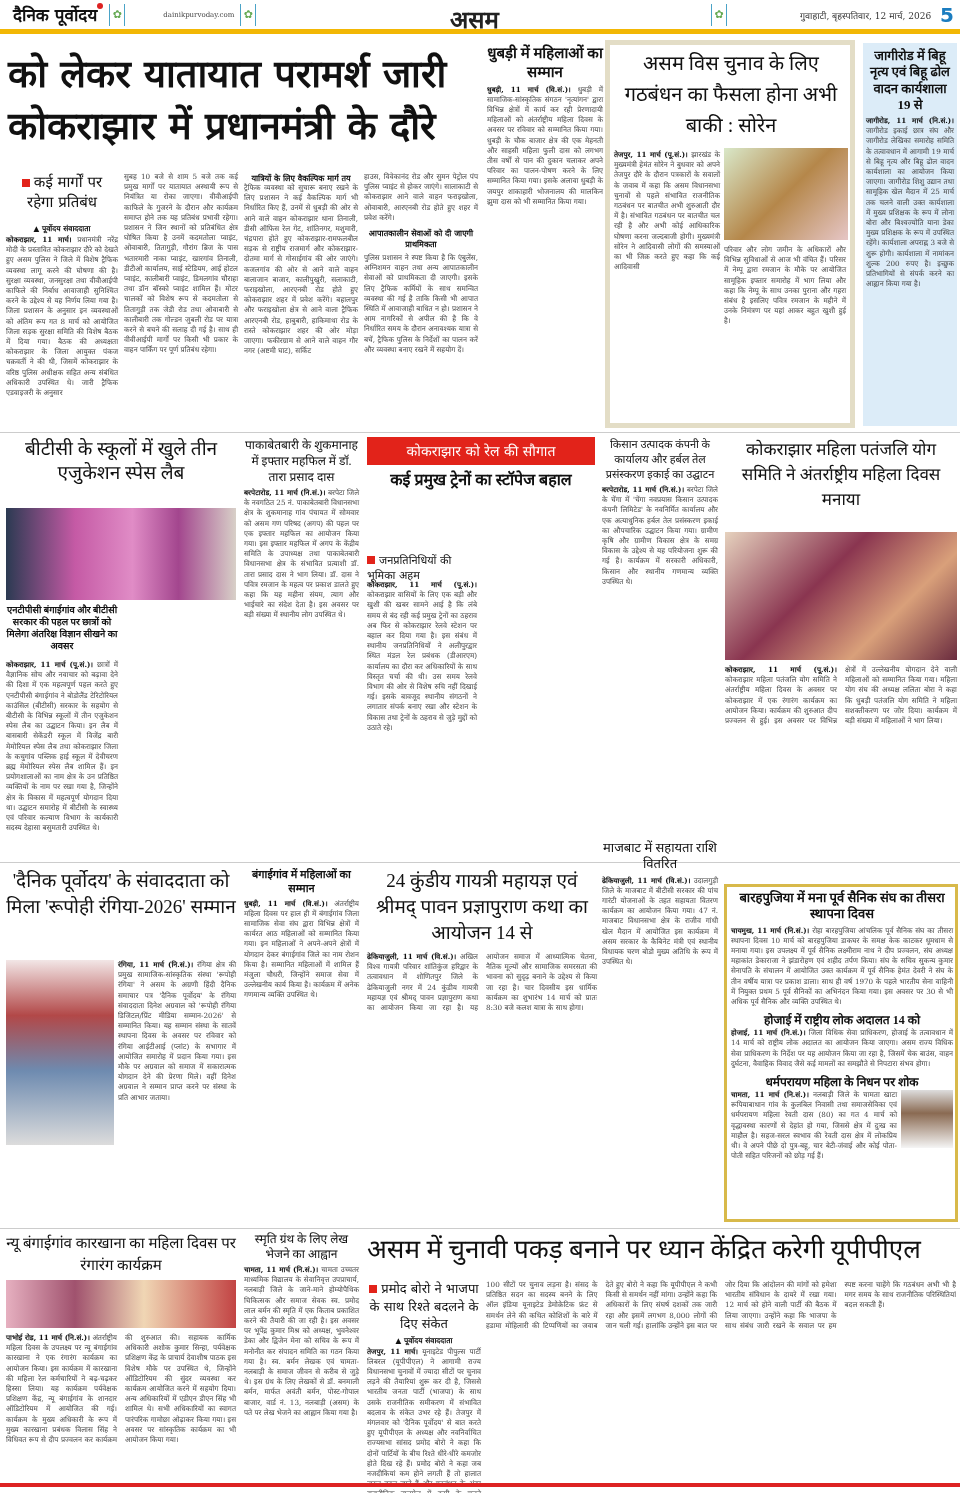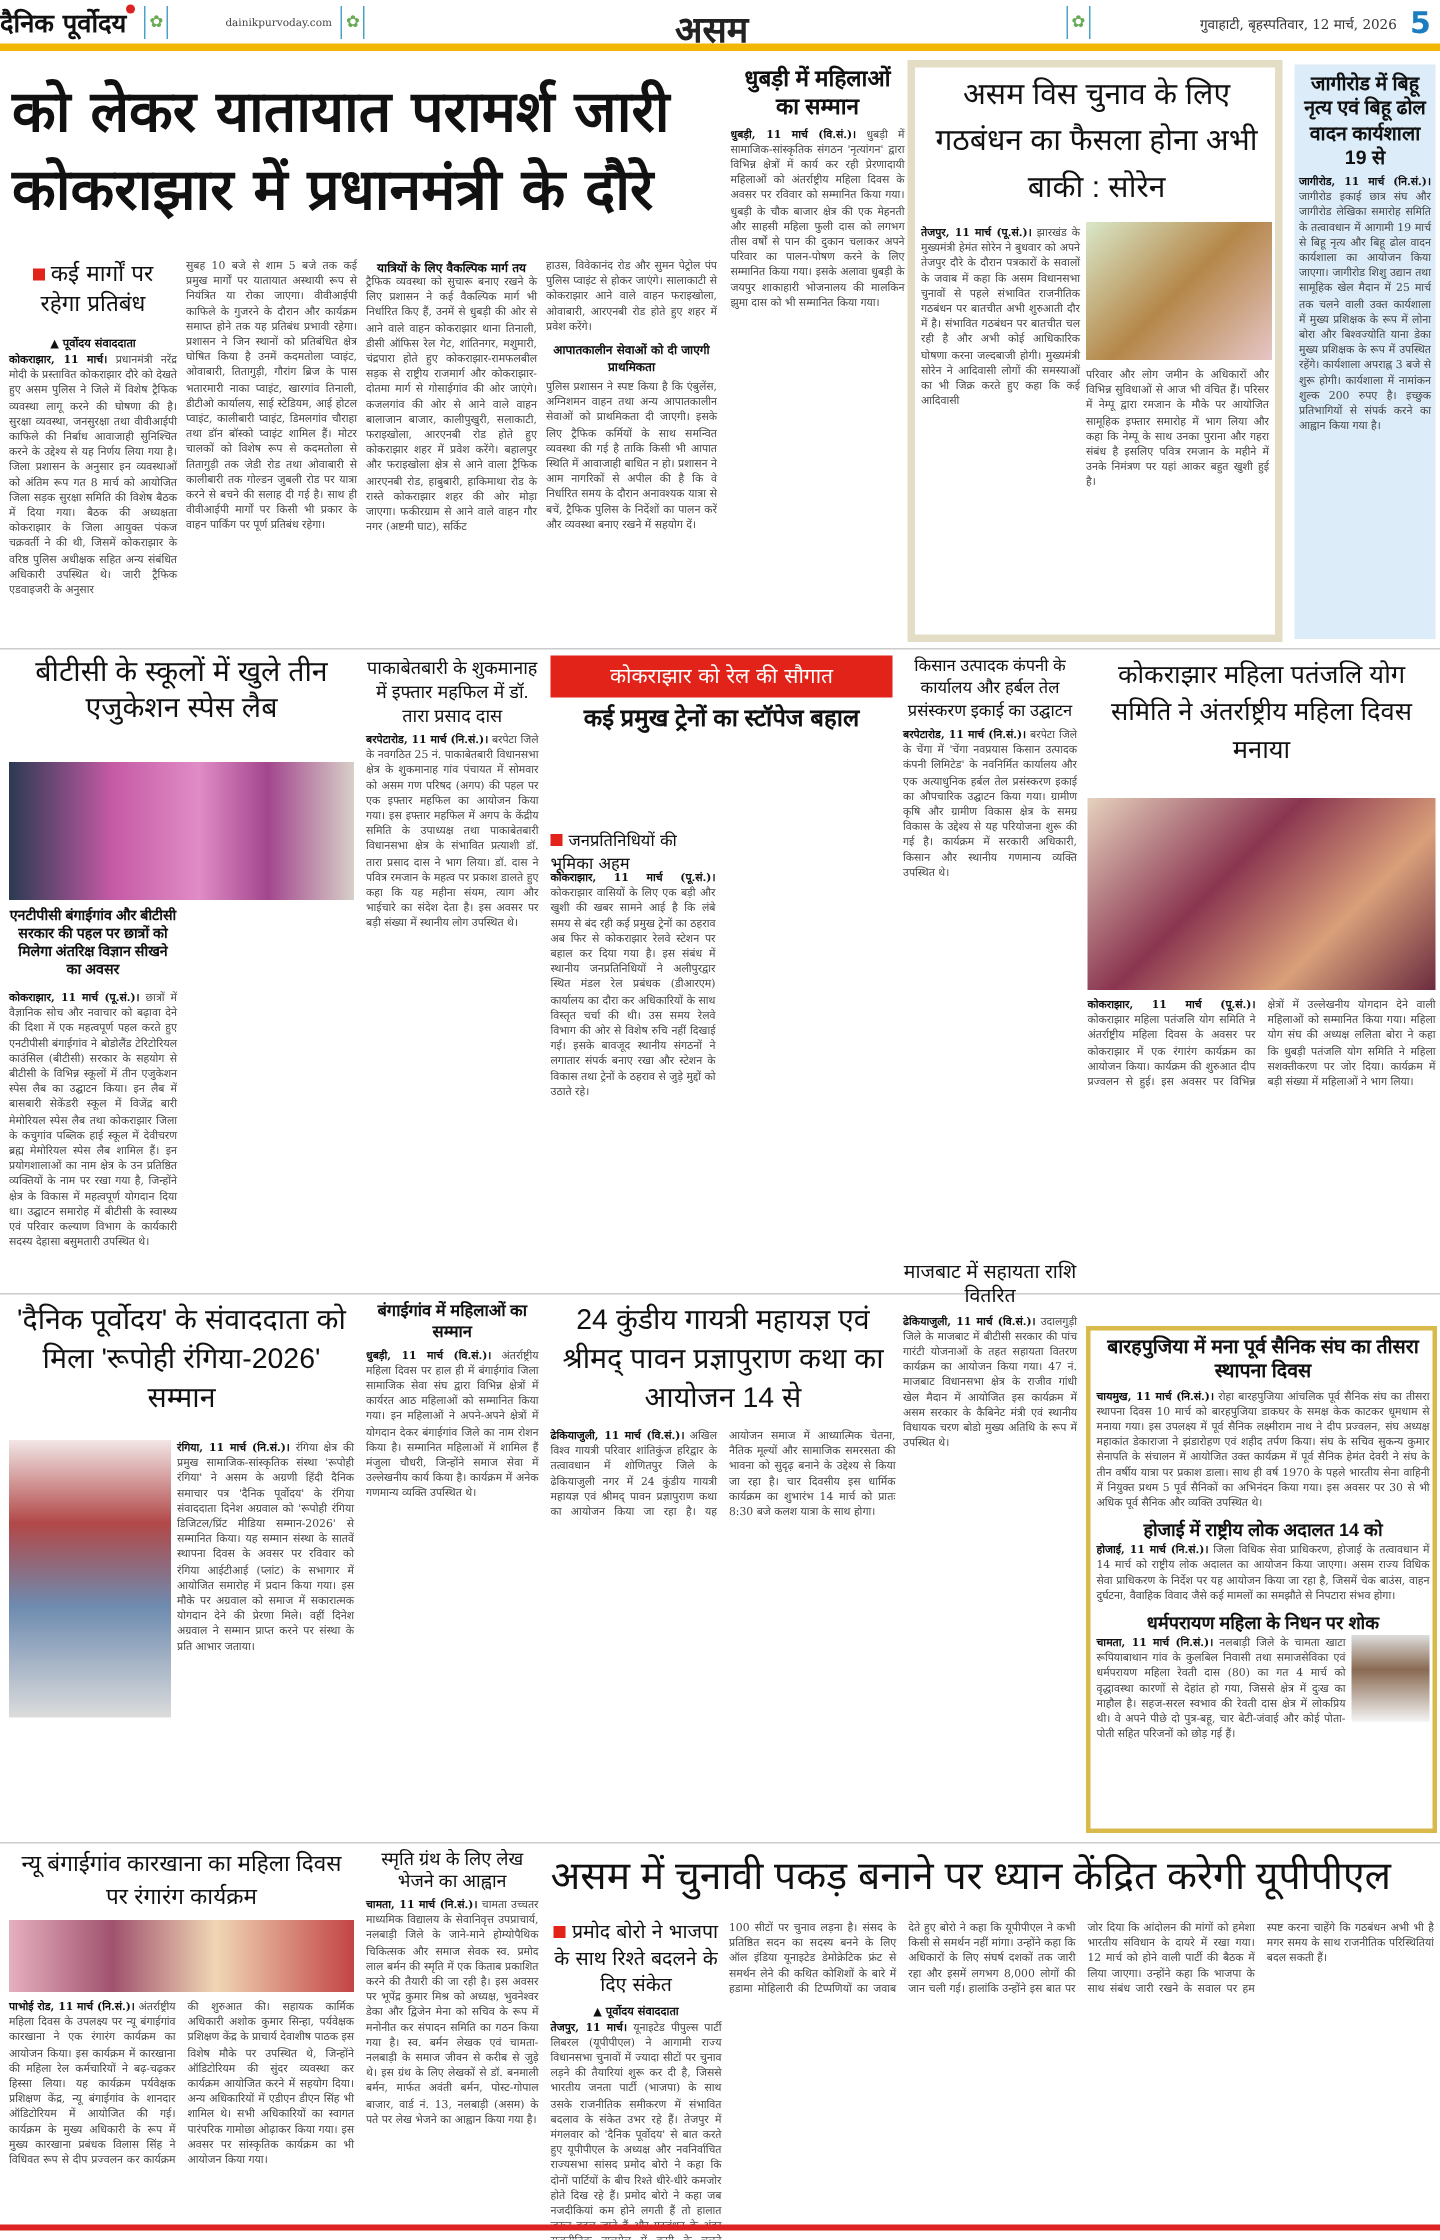--- a/index.html
+++ b/index.html
@@ -1,27 +1,27 @@
 <!DOCTYPE html>
 <html><head>
 <meta charset="utf-8">
 <style>
 *{box-sizing:border-box;margin:0;padding:0}
 body{width:960px;height:1493px;background:#fff;font-family:"DejaVu Serif",serif;color:#222;overflow:hidden;position:relative}
 .abs{position:absolute}
 .masthead{left:0;top:0;width:960px;height:34px;display:flex;align-items:center;border-bottom:5px solid #f2b705}
-.logo{font-family:"DejaVu Sans",sans-serif;font-weight:bold;font-size:17px;margin-left:0;color:#111}
+.logo{font-family:"DejaVu Sans",sans-serif;font-weight:bold;font-size:17px;margin-left:13px;color:#111}
 .logo-dot{display:inline-block;width:6px;height:6px;background:#d22;border-radius:50%;vertical-align:top}
 .site{font-size:7px;color:#444;margin-left:32px}
 .deco{width:16px;height:22px;border-left:1px solid #4aa3c7;border-right:1px solid #4aa3c7;margin:0 6px;display:flex;align-items:center;justify-content:center;color:#6a5;font-size:11px}
 .section{font-family:"DejaVu Sans",sans-serif;font-weight:bold;font-size:24px;position:absolute;left:450px;top:2px}
 .dateline-top{position:absolute;left:800px;top:9px;font-size:9px;color:#333}
 .pageno{position:absolute;left:940px;top:3px;font-family:"DejaVu Sans",sans-serif;font-weight:bold;font-size:20px;color:#1b7dc0}
 .h1{font-family:"DejaVu Sans",sans-serif;font-weight:bold;color:#111;line-height:1.2}
-.hl{font-family:Liberation Sans, sans-serif;color:#111;text-align:center;line-height:1.25}
+.hl{font-family:Liberation Serif, serif;color:#111;text-align:center;line-height:1.25}
 .txt{font-size:7.2px;line-height:10.2px;color:#444;text-align:justify}
 .txt b{color:#111}
 .col{position:absolute}
 .sub{font-family:"DejaVu Sans",sans-serif;font-size:13px;color:#111;text-align:center;line-height:1.35}
 .sq{display:inline-block;width:8px;height:8px;background:#e2231a;margin-right:4px}
 .byline{font-size:7.5px;font-weight:bold;color:#111;text-align:center}
 .photo{position:absolute;background:linear-gradient(135deg,#c9b8c8,#8a6a8a 50%,#d7c2a6);}
 .rule{position:absolute;background:#ccc}
 .redband{position:absolute;background:#e2231a;color:#fff;font-family:"DejaVu Sans",sans-serif;font-size:14px;text-align:center}
 .box-blue{position:absolute;background:#dcecf8}

